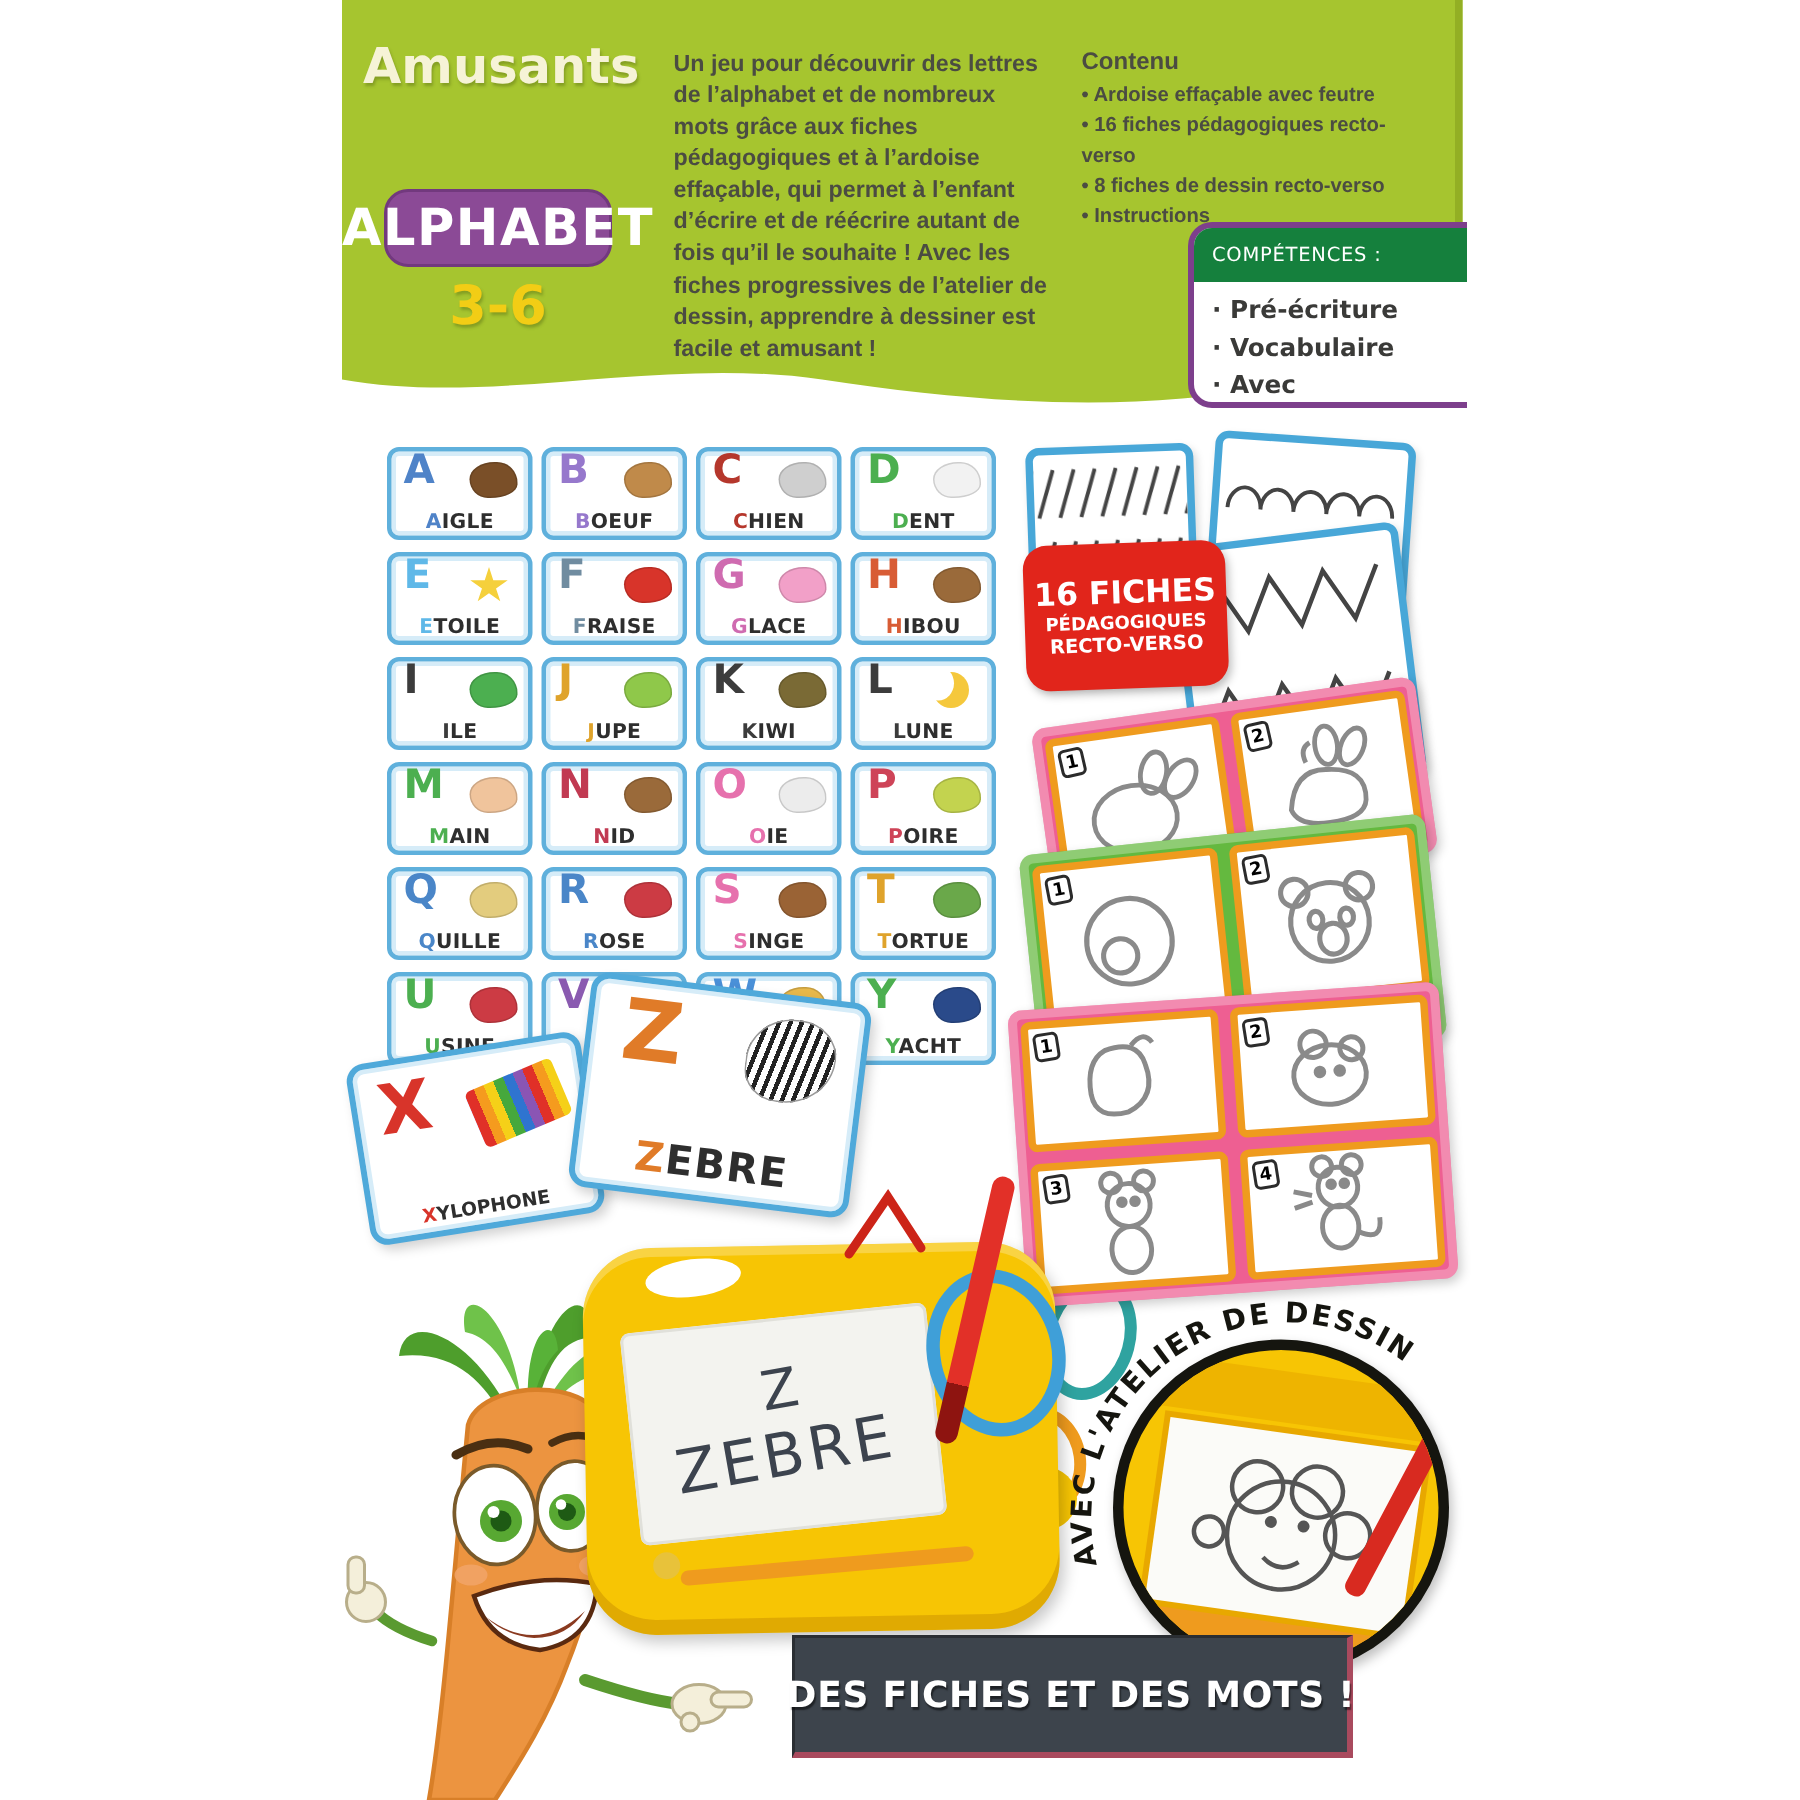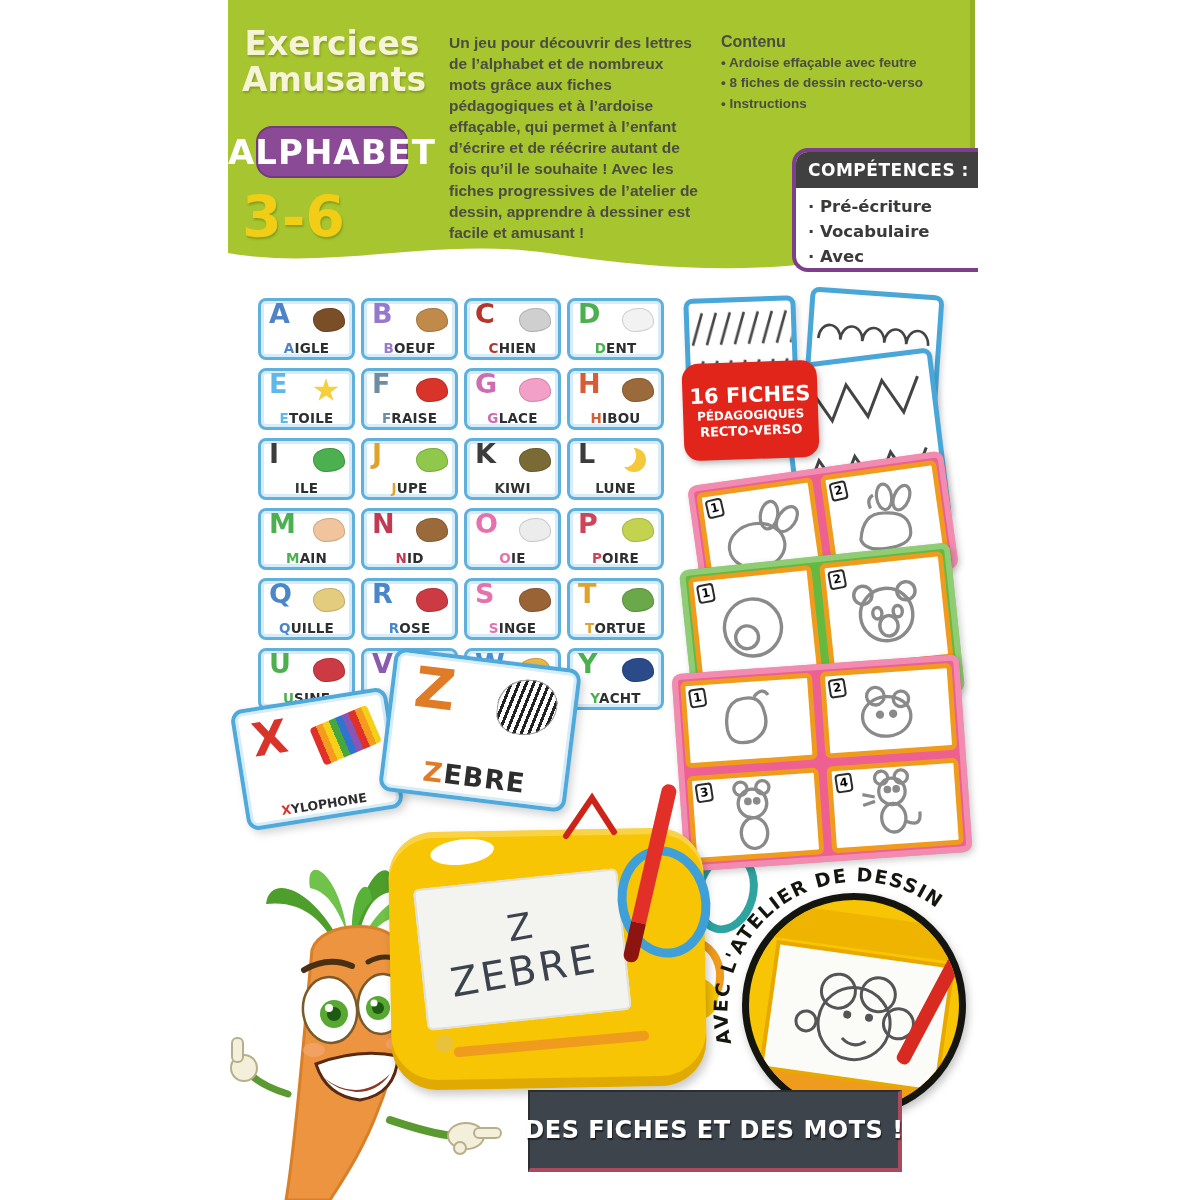--- a/index.html
+++ b/index.html
@@ -12,33 +12,33 @@
   #green-panel::after{content:"";position:absolute;right:0;top:0;width:5px;height:100%;background:#93af24}
   #green-wave{left:228px;top:223px;width:747px;height:62px;z-index:1}
 
   #brand-title{left:242px;top:26px;width:180px;text-align:center;z-index:2;
     color:#f6f3d6;font-weight:bold;font-size:33px;line-height:1.08;
     font-family:"DejaVu Sans",sans-serif;text-shadow:1px 2px 2px rgba(90,110,20,.45)}
   #alphabet-badge{left:256px;top:126px;width:152px;height:52px;z-index:2;background:#8b4a96;
     border:2px solid #72397e;border-radius:16px;color:#fff;font-weight:bold;font-size:34px;
     display:flex;align-items:center;justify-content:center;letter-spacing:1px;
     font-family:"DejaVu Sans",sans-serif}
-  #age-badge{left:242px;top:184px;width:180px;text-align:left;z-index:2;color:#f2cd15;
-    font-weight:bold;font-size:57px;font-family:"DejaVu Sans",sans-serif;
+  #age-badge{left:242px;top:184px;width:180px;text-align:center;z-index:2;color:#f2cd15;
+    font-weight:bold;font-size:36px;font-family:"DejaVu Sans",sans-serif;
     text-shadow:1px 2px 2px rgba(90,110,20,.45)}
   #description{left:449px;top:32px;width:252px;z-index:2;color:#4b4c42;font-size:15.5px;
     font-weight:600;line-height:1.36}
   #contenu{left:721px;top:33px;width:210px;z-index:2;color:#4b4c42}
   #contenu-title{font-weight:bold;font-size:16px;margin-bottom:2px}
   #contenu-list{list-style:none;font-size:13.5px;font-weight:600;line-height:1.5}
   #contenu-list li::before{content:"• "}
 
   #competences{left:792px;top:148px;width:186px;height:124px;z-index:3;
     border:4px solid #7d3f8c;border-right:none;border-radius:16px 0 0 16px;overflow:hidden;background:#fff}
-  #competences-header{background:#404040;color:#fff;font-weight:bold;font-size:17px;
+  #competences-header{background:#15803d;color:#fff;font-weight:normal;font-size:13px;
     height:36px;display:flex;align-items:center;padding-left:12px;
     font-family:"DejaVu Sans",sans-serif;letter-spacing:.5px}
   #competences-list{list-style:none;padding:7px 0 0 12px;font-size:16.5px;font-weight:bold;
     color:#3a3a38;line-height:1.5;font-family:"DejaVu Sans",sans-serif}
   #competences-list li::before{content:"· "}
 
   
   #alphabet-grid{left:258px;top:298px;display:grid;grid-template-columns:repeat(4,97px);
     grid-auto-rows:62px;gap:8px 6px;z-index:2}
   .acard{position:relative;background:#fff;border:3px solid #5fb0dc;border-radius:8px;
@@ -140,31 +140,31 @@
 </style>
 </head>
 <body>
 
 <div class="abs" id="green-panel"></div>
 <svg class="abs" id="green-wave" viewBox="0 0 747 62" preserveAspectRatio="none">
   <path d="M0,30 C100,48 210,14 320,30 C450,50 560,52 660,26 C705,14 733,8 747,5 L747,0 L0,0 Z" fill="#a6c52f"></path>
 </svg>
 
 <div class="abs" id="brand-title">
-  <div>Exercices</div>
   <div>Amusants</div>
 </div>
 <div class="abs" id="alphabet-badge">ALPHABET</div>
 <div class="abs" id="age-badge">3-6</div>
 <div class="abs" id="description">Un jeu pour découvrir des lettres de l’alphabet et de nombreux mots grâce aux fiches pédagogiques et à l’ardoise effaçable, qui permet à l’enfant d’écrire et de réécrire autant de fois qu’il le souhaite ! Avec les fiches progressives de l’atelier de dessin, apprendre à dessiner est facile et amusant !</div>
 
 <div class="abs" id="contenu">
   <div id="contenu-title">Contenu</div>
   <ul id="contenu-list">
       <li>Ardoise effaçable avec feutre</li>
+      <li>16 fiches pédagogiques recto-verso</li>
       <li>8 fiches de dessin recto-verso</li>
       <li>Instructions</li>
     </ul>
 </div>
 
 <div class="abs" id="competences">
   <div id="competences-header">COMPÉTENCES :</div>
   <ul id="competences-list">
       <li>Pré-écriture</li>
       <li>Vocabulaire</li>

